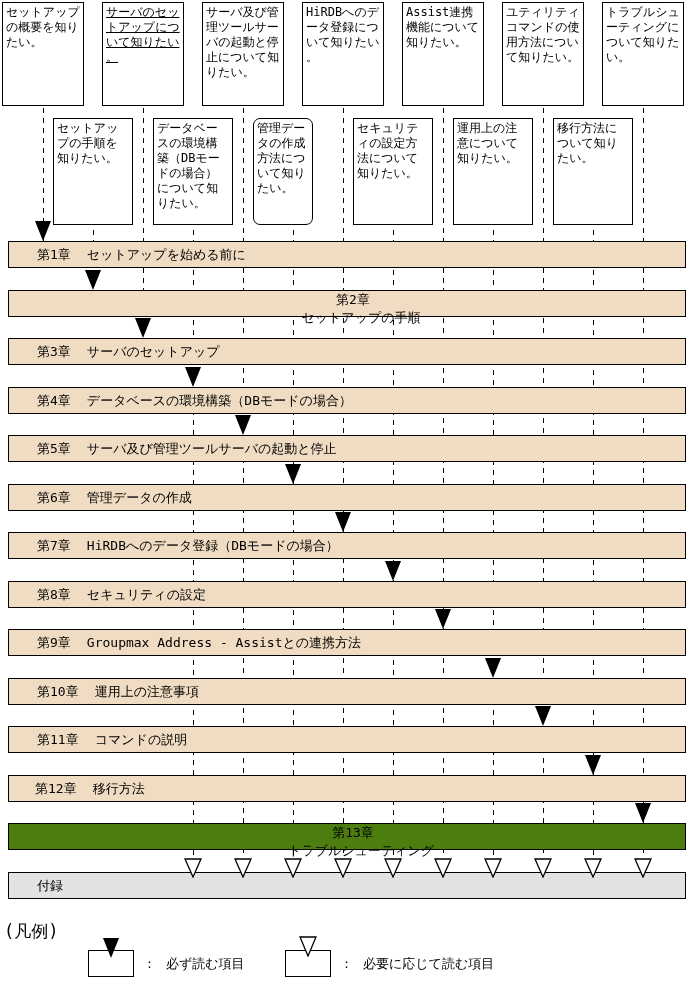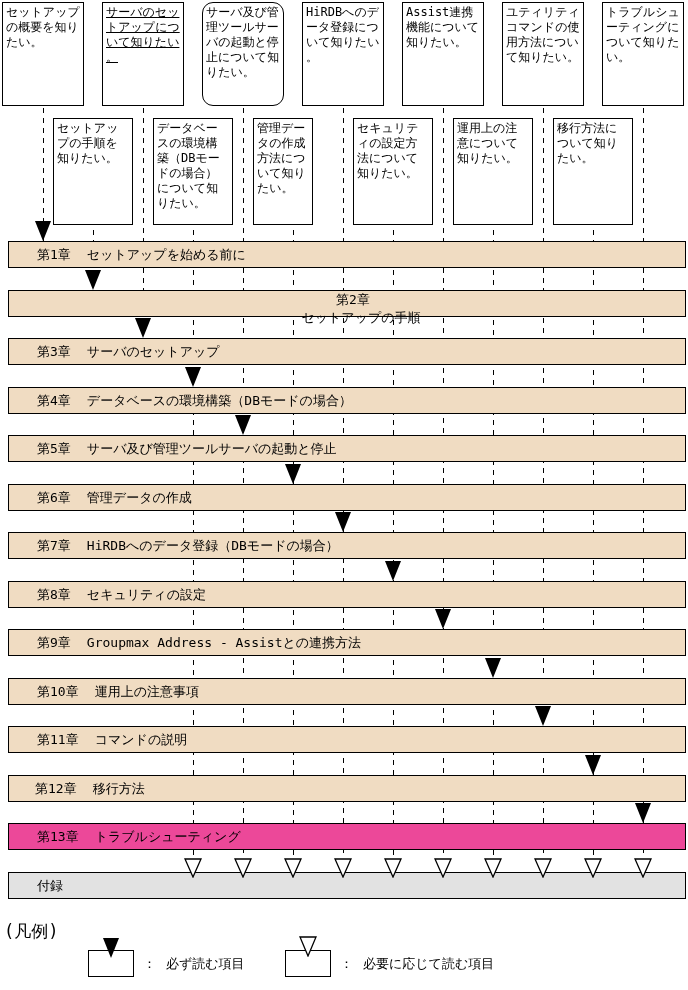--- a/index.html
+++ b/index.html
@@ -66,28 +66,28 @@
     <div class="dline" style="left:293px;top:230px;height:628px;"></div>
     <div class="dline" style="left:343px;top:108px;height:750px;"></div>
     <div class="dline" style="left:393px;top:230px;height:628px;"></div>
     <div class="dline" style="left:443px;top:108px;height:750px;"></div>
     <div class="dline" style="left:493px;top:230px;height:628px;"></div>
     <div class="dline" style="left:543px;top:108px;height:750px;"></div>
     <div class="dline" style="left:593px;top:230px;height:628px;"></div>
     <div class="dline" style="left:643px;top:108px;height:750px;"></div>
     <div class="tbox" style="left:2px;top:2px;width:82px;height:104px;"><span>セットアップの概要を知りたい。</span></div>
     <div class="tbox" style="left:102px;top:2px;width:82px;height:104px;text-decoration:underline;"><span>サーバのセットアップについて知りたい。</span></div>
-    <div class="tbox" style="left:202px;top:2px;width:82px;height:104px;border-radius:11px;"><span>サーバ及び管理ツールサーバの起動と停止について知りたい。</span></div>
+    <div class="tbox" style="left:202px;top:2px;width:82px;height:104px;"><span>サーバ及び管理ツールサーバの起動と停止について知りたい。</span></div>
     <div class="tbox" style="left:302px;top:2px;width:82px;height:104px;"><span>HiRDBへのデータ登録について知りたい。</span></div>
     <div class="tbox" style="left:402px;top:2px;width:82px;height:104px;"><span>Assist連携機能について知りたい。</span></div>
     <div class="tbox" style="left:502px;top:2px;width:82px;height:104px;"><span>ユティリティコマンドの使用方法について知りたい。</span></div>
     <div class="tbox" style="left:602px;top:2px;width:82px;height:104px;"><span>トラブルシューティングについて知りたい。</span></div>
     <div class="tbox" style="left:53px;top:118px;width:80px;min-height:107px;"><span>セットアップの手順を知りたい。</span></div>
     <div class="tbox" style="left:153px;top:118px;width:80px;min-height:107px;"><span>データベースの環境構築（DBモードの場合）について知りたい。</span></div>
-    <div class="tbox" style="left:253px;top:118px;width:60px;min-height:107px;"><span>管理データの作成方法について知りたい。</span></div>
+    <div class="tbox" style="left:253px;top:118px;width:60px;min-height:107px;border-radius:7px;"><span>管理データの作成方法について知りたい。</span></div>
     <div class="tbox" style="left:353px;top:118px;width:80px;min-height:107px;"><span>セキュリティの設定方法について知りたい。</span></div>
     <div class="tbox" style="left:453px;top:118px;width:80px;min-height:107px;"><span>運用上の注意について知りたい。</span></div>
     <div class="tbox" style="left:553px;top:118px;width:80px;min-height:107px;"><span>移行方法について知りたい。</span></div>
     <div class="bar" style="top:241px;background:#F0DCC2;">
       <span class="num">第1章</span>
       <span>セットアップを始める前に</span>
     </div>
     <div class="arrow" style="left:35px;top:221px;"><svg width="16" height="20" viewBox="0 0 16 20">
         <polygon points="0,0 16,0 8,20" fill="#000"></polygon>
       </svg></div>
@@ -161,21 +161,21 @@
     <div class="arrow" style="left:535px;top:706px;"><svg width="16" height="20" viewBox="0 0 16 20">
         <polygon points="0,0 16,0 8,20" fill="#000"></polygon>
       </svg></div>
     <div class="bar" style="top:775px;background:#F0DCC2;padding-left:26px;">
       <span class="num">第12章</span>
       <span>移行方法</span>
     </div>
     <div class="arrow" style="left:585px;top:755px;"><svg width="16" height="20" viewBox="0 0 16 20">
         <polygon points="0,0 16,0 8,20" fill="#000"></polygon>
       </svg></div>
-    <div class="bar" style="top:823px;background:#ec4899;">
+    <div class="bar" style="top:823px;background:#4d7c0f;flex-direction:column;">
       <span class="num">第13章</span>
       <span>トラブルシューティング</span>
     </div>
     <div class="arrow" style="left:635px;top:803px;"><svg width="16" height="20" viewBox="0 0 16 20">
         <polygon points="0,0 16,0 8,20" fill="#000"></polygon>
       </svg></div>
     <div class="bar" style="top:872px;background:#E2E2E2;">
       <span>付録</span>
     </div>
     <div class="arrow" style="left:184px;top:858px;"><svg width="18" height="20" viewBox="0 0 18 20">

